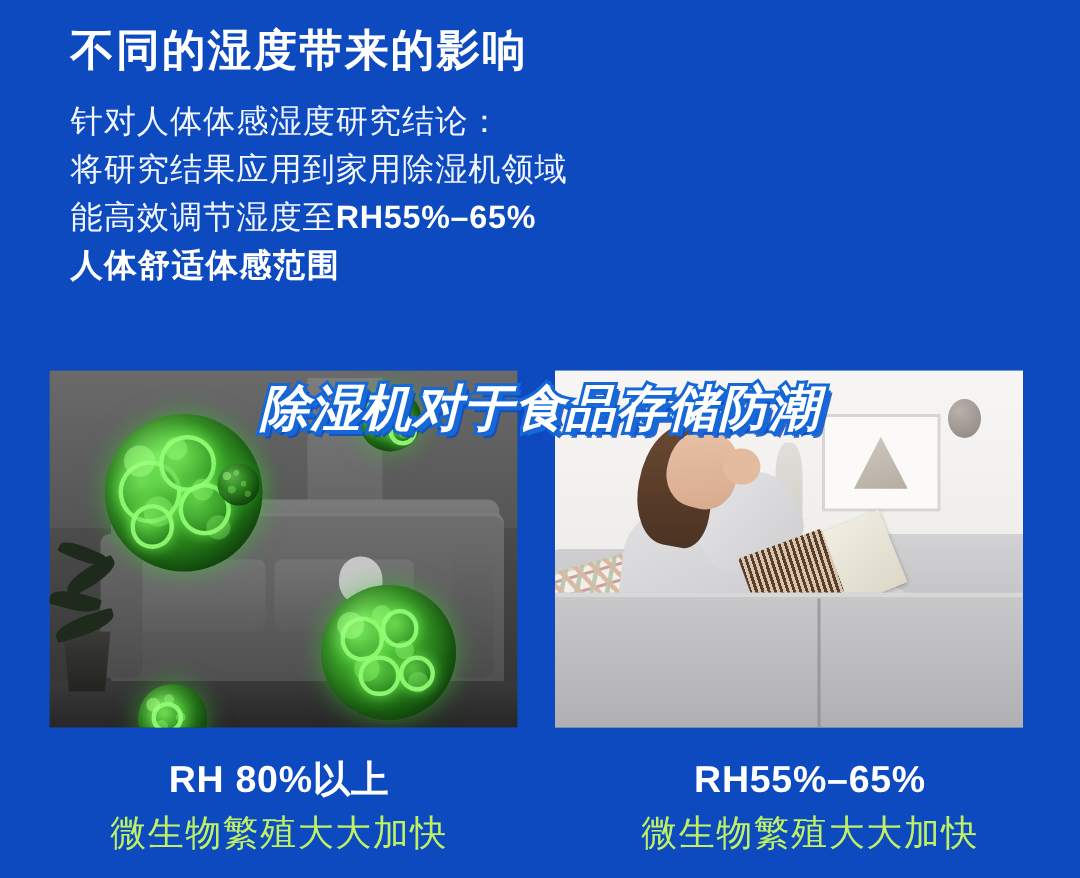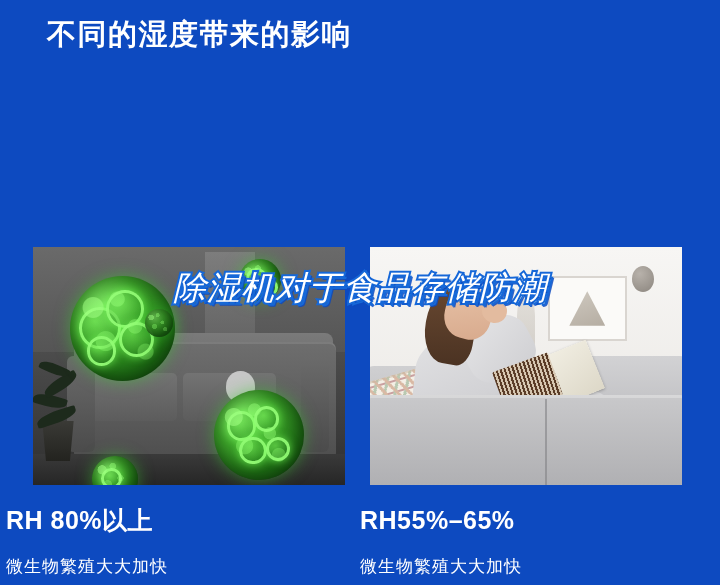--- a/index.html
+++ b/index.html
@@ -267,66 +267,71 @@
   
   .overlay {
     position: absolute;
     left: 0; right: 0;
     top: 251px;
     text-align: center;
     pointer-events: none;
   }
   .overlay div {
     font-size: 33px;
-    font-weight: normal;
+    font-weight: bold;
     font-style: italic;
     color: #ffffff;
     letter-spacing: 1px;
     line-height: 1.26;
     -webkit-text-stroke: 4px #1668d8;
     paint-order: stroke fill;
     text-shadow:
        3px 3px 0 #1668d8,
       -1px -1px 0 #1668d8,
        4px 4px 0 rgba(13,74,192,.85);
-    margin-top: 16px;
   }
 
   
   .captions {
     position: absolute;
     left: 0; right: 0;
     top: 505px;
     display: flex;
   }
-  .caption { flex: 1 1 50%; }
+  .caption { flex: 1 1 50%; text-align: center; }
   .caption .big {
     font-size: 25px;
     font-weight: bold;
     color: #ffffff;
     letter-spacing: 0.5px;
     line-height: 1.25;
   }
   .caption .small {
-    font-size: 17px;
-    color: #ffffff;
+    font-size: 24px;
+    color: #bef264;
     letter-spacing: 1px;
     line-height: 1.45;
-    margin-top: 19px;
+    margin-top: 3px;
   }
   .cap-left  { margin-left: 6px; }
   .cap-right { margin-left: -6px; }
 </style>
 </head>
 <body>
 
 <div class="poster">
 
   <div class="header">
     <h1 class="headline">不同的湿度带来的影响</h1>
+    <ul class="lede">
+      <li>针对人体体感湿度研究结论：</li>
+      <li>将研究结果应用到家用除湿机领域</li>
+      <li><span>能高效调节湿度至</span><span class="b">RH55%–65%</span></li>
+      <li class="bold">人体舒适体感范围</li>
+    </ul>
   </div>
 
   <div class="photos">
 
     <div class="photo left">
       <div class="room-dark">
         <div class="rd-wall"></div>
         <div class="rd-window"></div>
         <div class="rd-sofa-back"></div>
         <div class="rd-sofa"></div>

